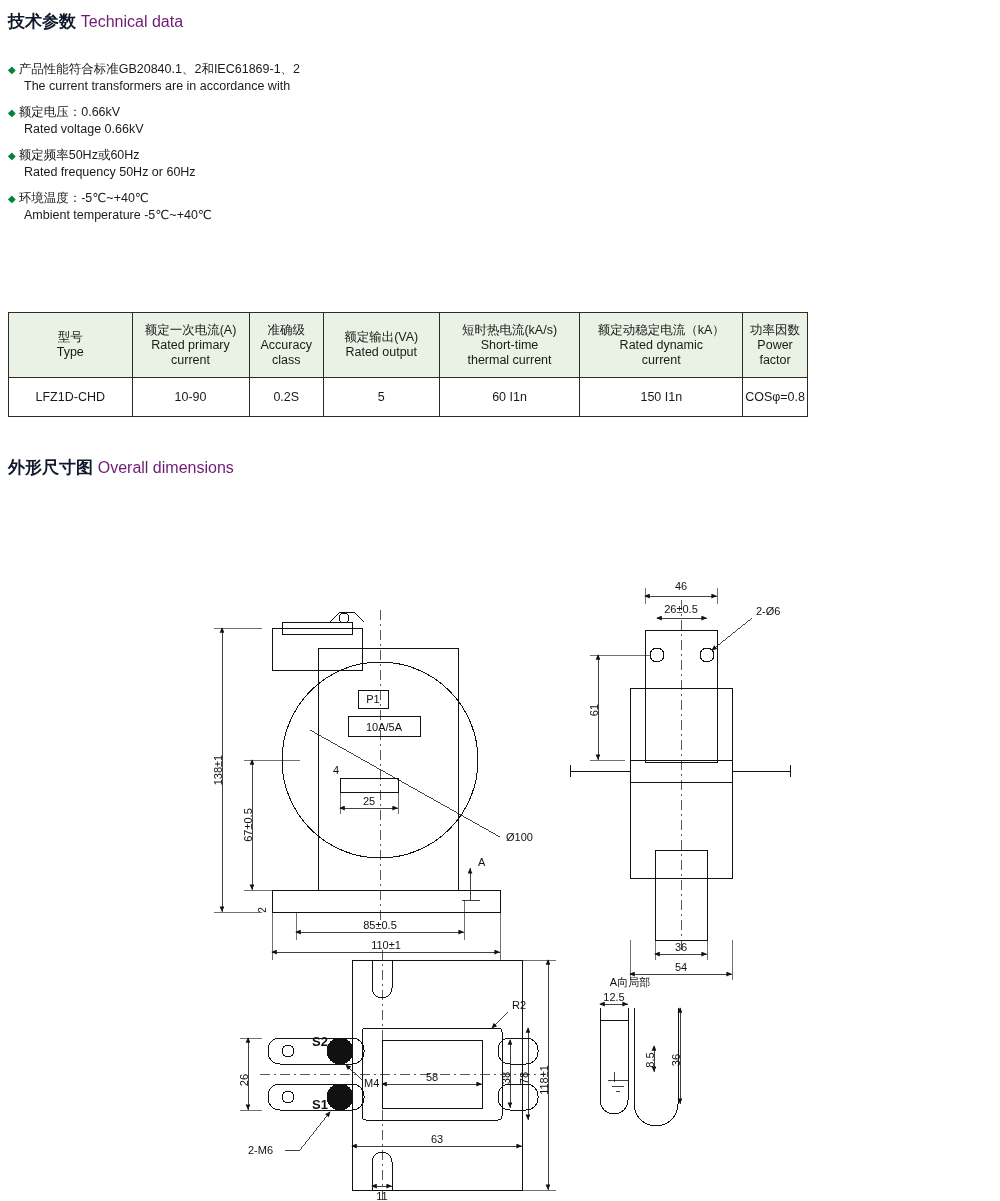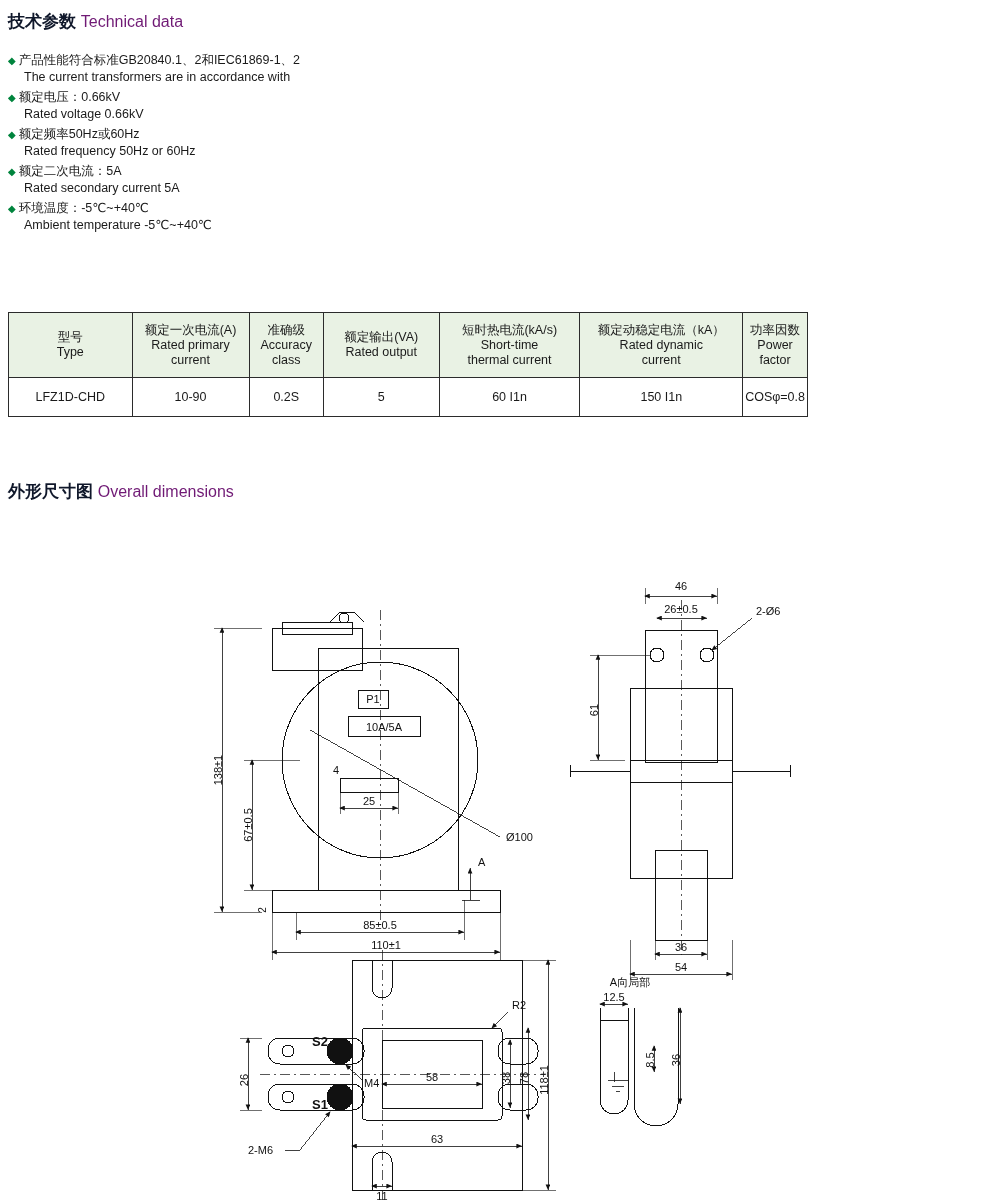--- a/index.html
+++ b/index.html
@@ -9,27 +9,27 @@
     font-family:"Liberation Sans","DejaVu Sans",sans-serif;
     color:#1a1a1a;
     overflow:hidden;
   }
   .sec-title{
     position:absolute;font-size:17px;font-weight:bold;white-space:nowrap;
   }
   .sec-title .cn{color:#0f172a;}
   .sec-title .en{color:#701a75;font-weight:normal;font-size:16px;}
   #tech-title{left:8px;top:10px;}
-  #dim-title{left:8px;top:480px;}
+  #dim-title{left:8px;top:456px;}
 
   
   #spec-list{position:absolute;left:8px;top:52px;width:640px;}
   .spec-item{margin-bottom:3px;}
   .spec-line{font-size:12.5px;line-height:17px;white-space:nowrap;}
-  .spec-line.cn{padding-left:0;}
+  .spec-line.cn{padding-left:0;margin-top:9px;}
   .spec-line.en{padding-left:16px;}
   .bullet{color:#00843d;font-size:10px;margin-right:3px;}
 
   
   #spec-table{
     position:absolute;left:8px;top:312px;width:800px;
     border-collapse:collapse;
   }
   #spec-table th,#spec-table td{
     border:1px solid #2b2b2b;
@@ -75,26 +75,20 @@
     <div class="spec-line en">Rated voltage  0.66kV</div>
   </div>
 
   <div class="spec-item">
     <div class="spec-line cn">
       <span class="bullet">◆</span><span>额定频率50Hz或60Hz</span>
     </div>
     <div class="spec-line en">Rated frequency 50Hz or 60Hz</div>
   </div>
 
-  <div class="spec-item">
-    <div class="spec-line cn">
-      <span class="bullet">◆</span><span>额定二次电流：5A</span>
-    </div>
-    <div class="spec-line en">Rated secondary current 5A</div>
-  </div>
 
   <div class="spec-item">
     <div class="spec-line cn">
       <span class="bullet">◆</span><span>环境温度：-5℃~+40℃</span>
     </div>
     <div class="spec-line en">Ambient temperature -5℃~+40℃</div>
   </div>
 
 </div>
 

